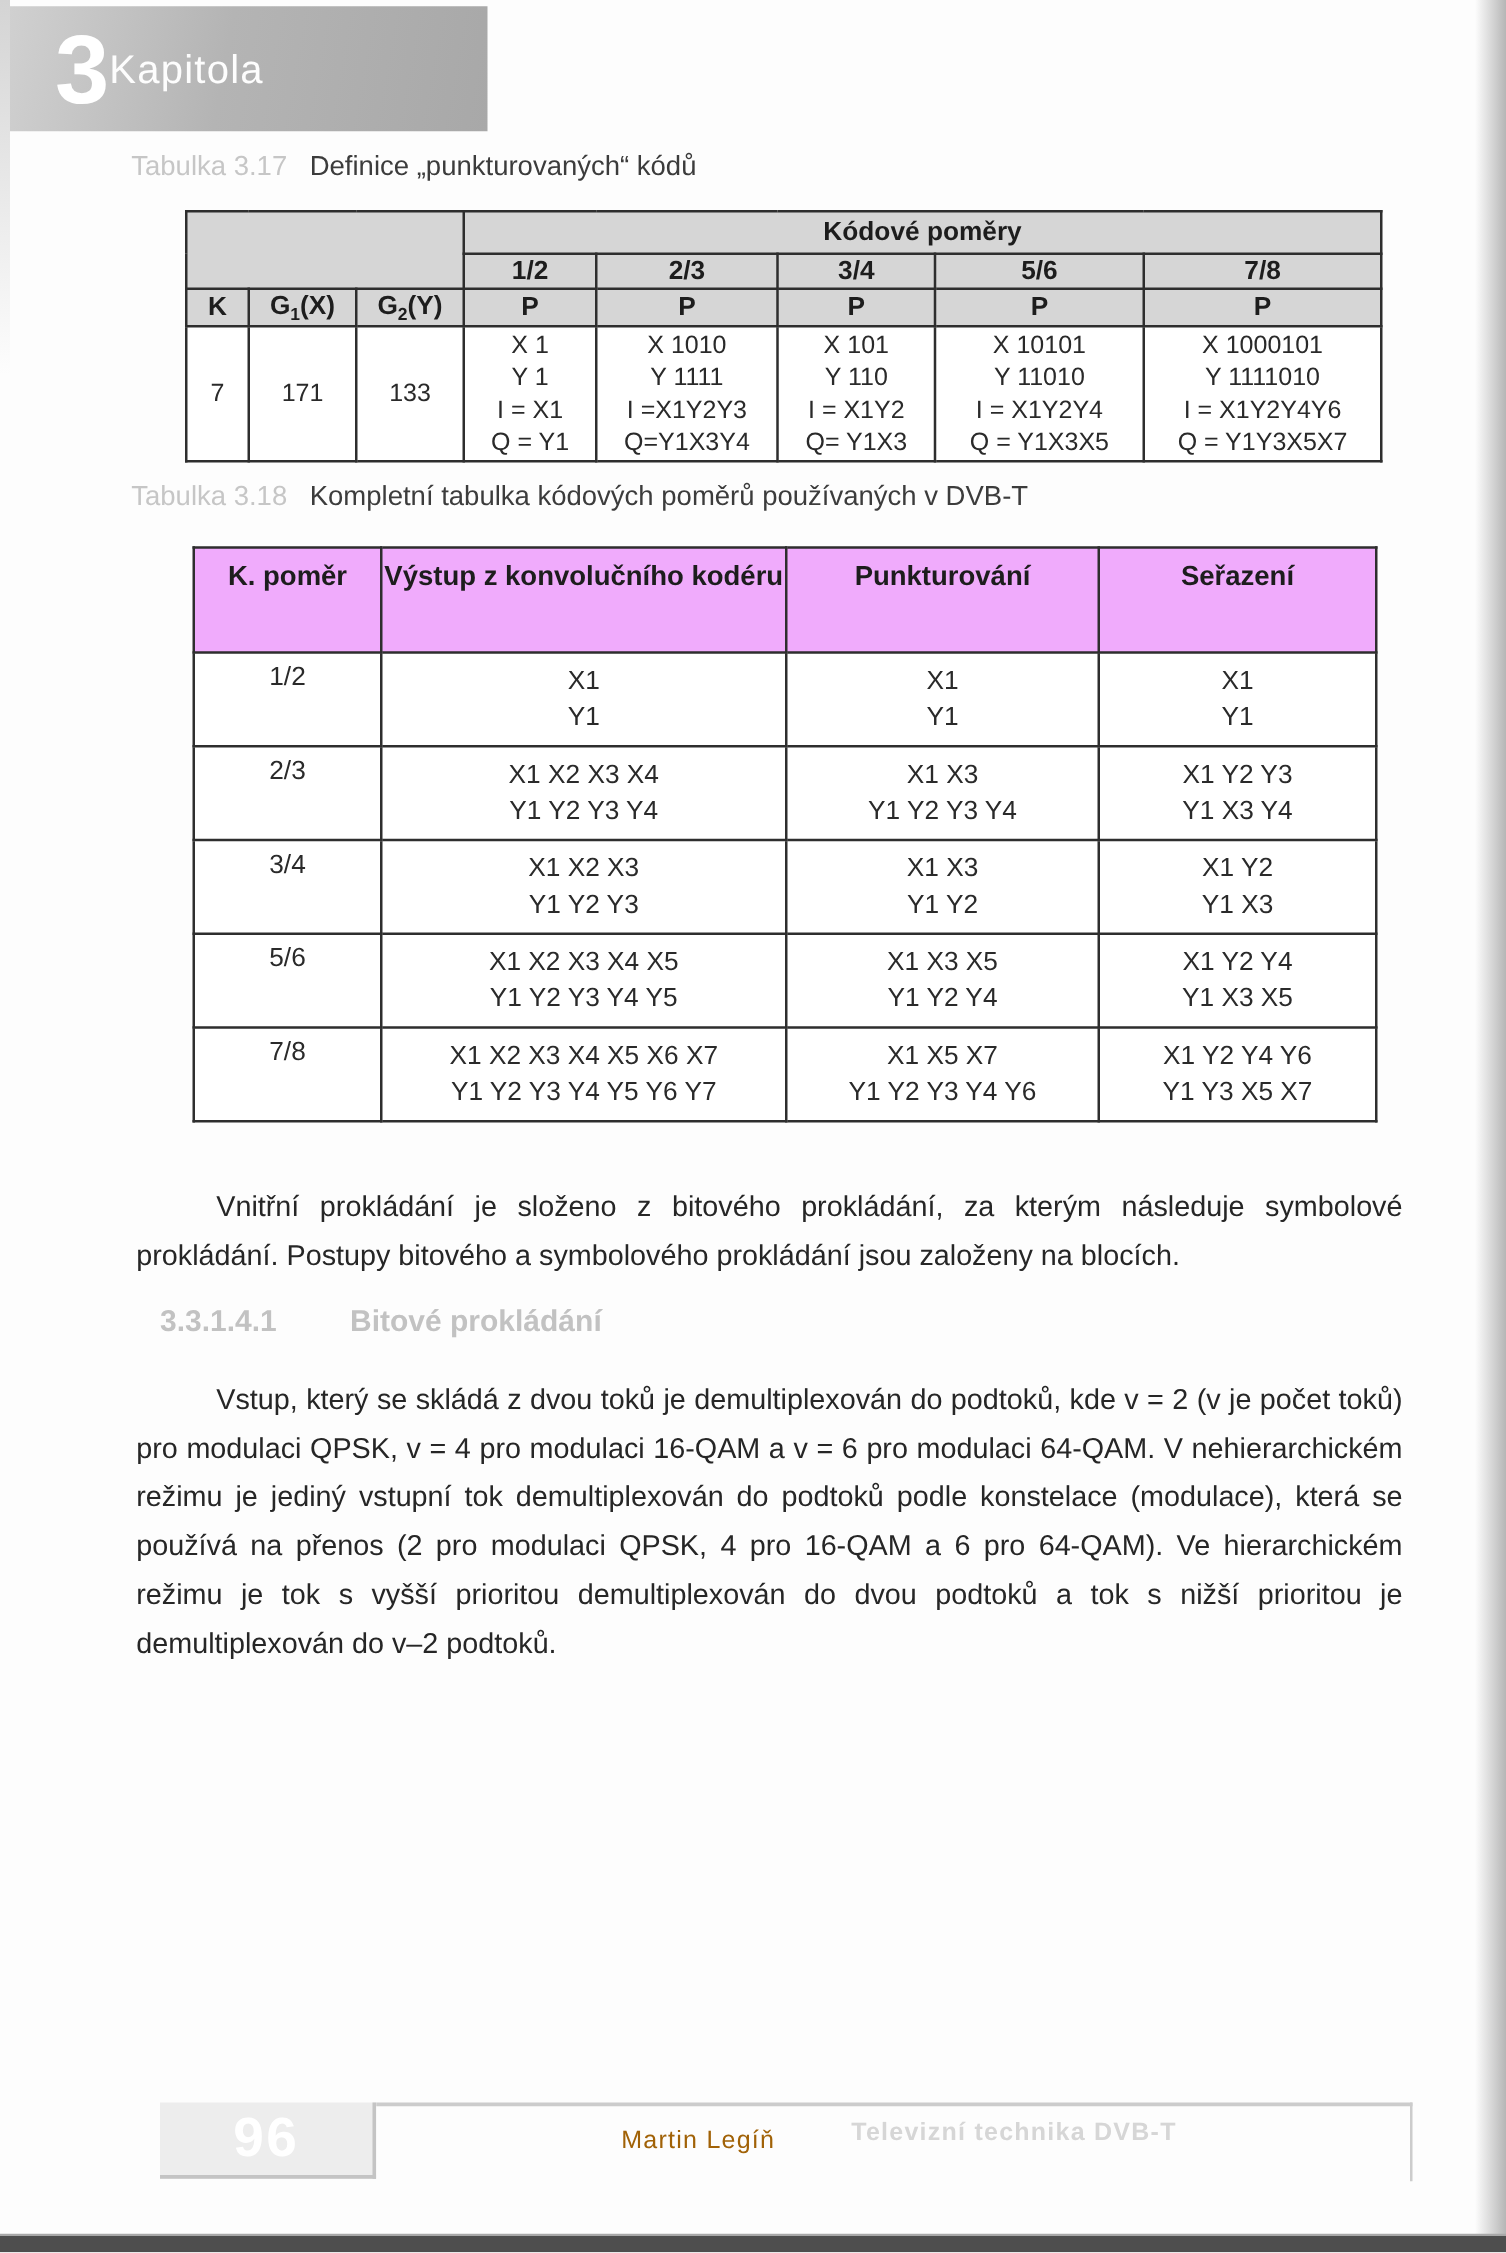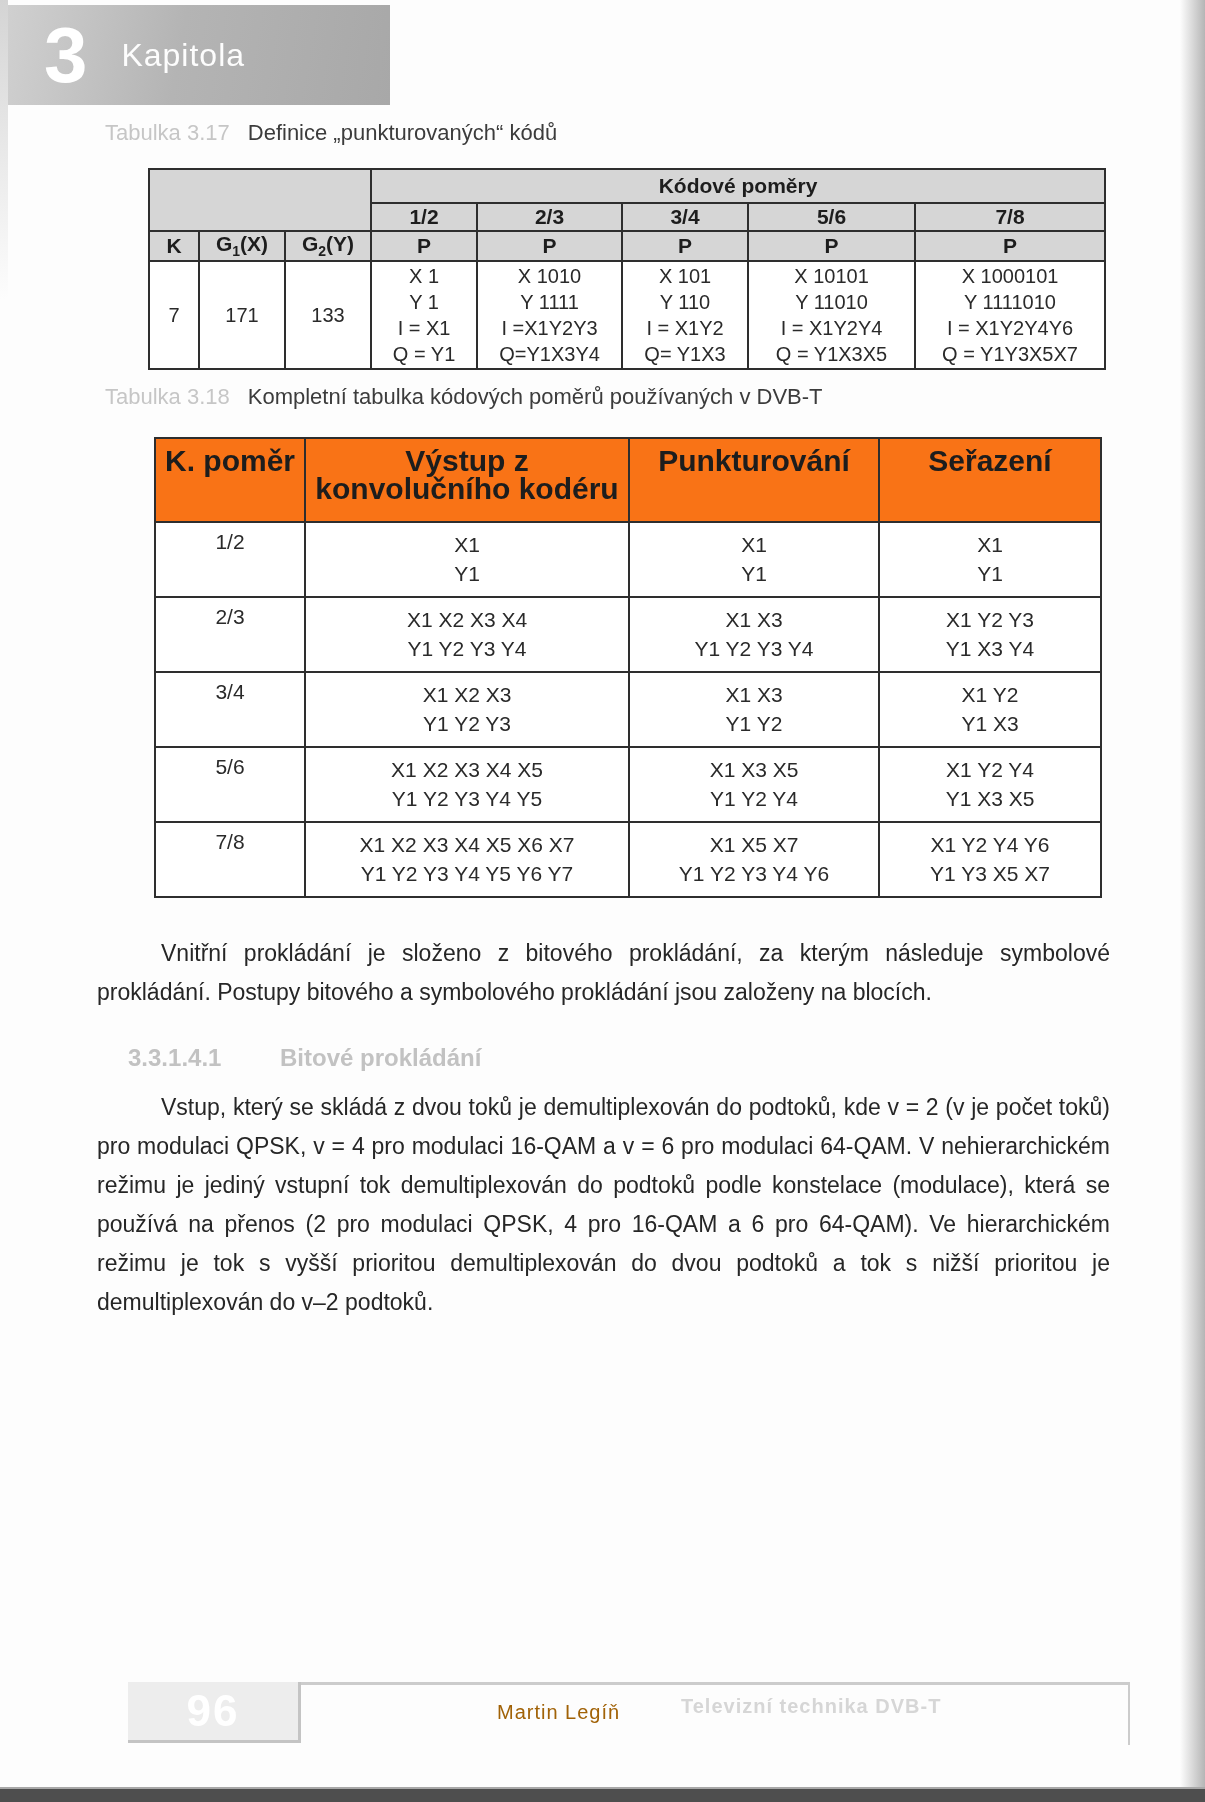--- a/index.html
+++ b/index.html
@@ -14,21 +14,21 @@
     background:linear-gradient(to bottom,#d4d4d4,rgba(230,230,230,0));}
   .edge-right{position:absolute;left:1180px;top:0;width:25px;height:1788px;
     background:linear-gradient(to right,rgba(180,180,180,0),#b5b5b5);}
   .edge-bottom{position:absolute;left:0;top:1787px;width:1205px;height:15px;
     background:linear-gradient(to bottom,#a8a8a8 0 2px,#4e4e4e 2px 100%);}
   
   .banner{position:absolute;left:8px;top:5px;width:382px;height:100px;
     background:linear-gradient(100deg,#d0d0d0,#b4b4b4 45%,#a8a8a8);
     display:flex;align-items:center;}
   .banner-num{color:#fff;font-size:78px;font-weight:bold;margin-left:36px;line-height:1;}
-  .banner-label{color:#fdfdfd;font-size:32px;margin-left:34px;letter-spacing:1px;}
+  .banner-label{color:#fdfdfd;font-size:32px;letter-spacing:1px;}
   
   .caption{position:absolute;left:105px;font-size:22px;white-space:nowrap;}
   .cap-label{color:#c6c6c6;}
   .cap-text{color:#3c3c3c;margin-left:18px;}
   .caption1{top:120px;}
   .caption2{top:384px;}
   
   table{border-collapse:collapse;table-layout:fixed;}
   .t1{position:absolute;left:148px;top:168px;width:956px;}
   .t1 td{border:2px solid #2e2e2e;text-align:center;padding:0;}
@@ -38,31 +38,31 @@
   .t1 tr.rowC{height:30px;}
   .t1 td.gcell sub{font-size:14px;}
   .t1 .data td{background:#fff;font-size:20px;color:#2a2a2a;}
   .t1 .data .pline{line-height:26px;}
   .t1 .data{height:108px;}
   .c1{width:50px;}.c2{width:86px;}.c3{width:86px;}.c4{width:106px;}
   .c5{width:145px;}.c6{width:126px;}.c7{width:167px;}.c8{width:190px;}
   
   .t2{position:absolute;left:154px;top:437px;width:946px;}
   .t2 td{border:2px solid #2e2e2e;text-align:center;padding:0;}
-  .t2 .hdr td{background:#f97316;font-weight:bold;font-size:30px;color:#1d1d1d;height:74px;vertical-align:top;padding-top:8px;line-height:28px;}
+  .t2 .hdr td{background:#f0abfc;font-weight:bold;font-size:22px;color:#1d1d1d;height:74px;vertical-align:top;padding-top:8px;line-height:28px;}
   .t2 .drow td{background:#fff;font-size:21px;color:#2a2a2a;vertical-align:top;padding-top:7px;padding-bottom:8px;}
   .t2 .drow .line{line-height:29px;}
   .d1{width:150px;}.d2{width:324px;}.d3{width:250px;}.d4{width:222px;}
   
   .sec-head{position:absolute;left:128px;font-size:24px;font-weight:bold;color:#c2c2c2;white-space:nowrap;}
   .sec-head .num{display:inline-block;width:152px;}
   .sec-head1{top:890px;}
   .sec-head2{top:1044px;}
   .body-par{position:absolute;left:97px;width:1013px;font-size:23px;line-height:39px;
-    color:#262626;text-align:justify;text-indent:64px;margin:0;}
+    color:#262626;text-align:justify;text-indent:64px;margin:12px;}
   .par1{top:934px;}
   .par2{top:1088px;}
   
   .pagenum-box{position:absolute;left:128px;top:1682px;width:170px;height:58px;
     background:#ededed;border-right:3px solid #c4c4c4;border-bottom:3px solid #c4c4c4;
     display:flex;align-items:center;justify-content:center;}
   .pagenum{color:#ffffff;font-size:44px;font-weight:bold;letter-spacing:2px;}
   .footer-bar{position:absolute;left:301px;top:1682px;width:827px;height:60px;
     background:#fdfdfd;border-top:3px solid #cccccc;border-right:2px solid #cccccc;}
   .footer-author{position:absolute;left:196px;top:16px;font-size:20px;color:#a16207;letter-spacing:1px;}

